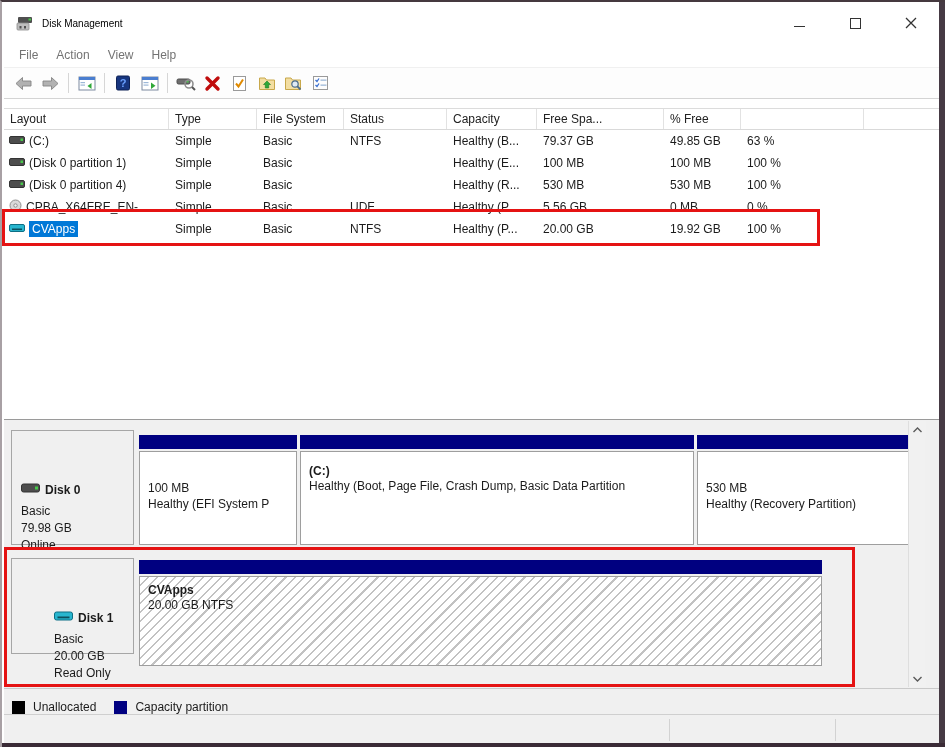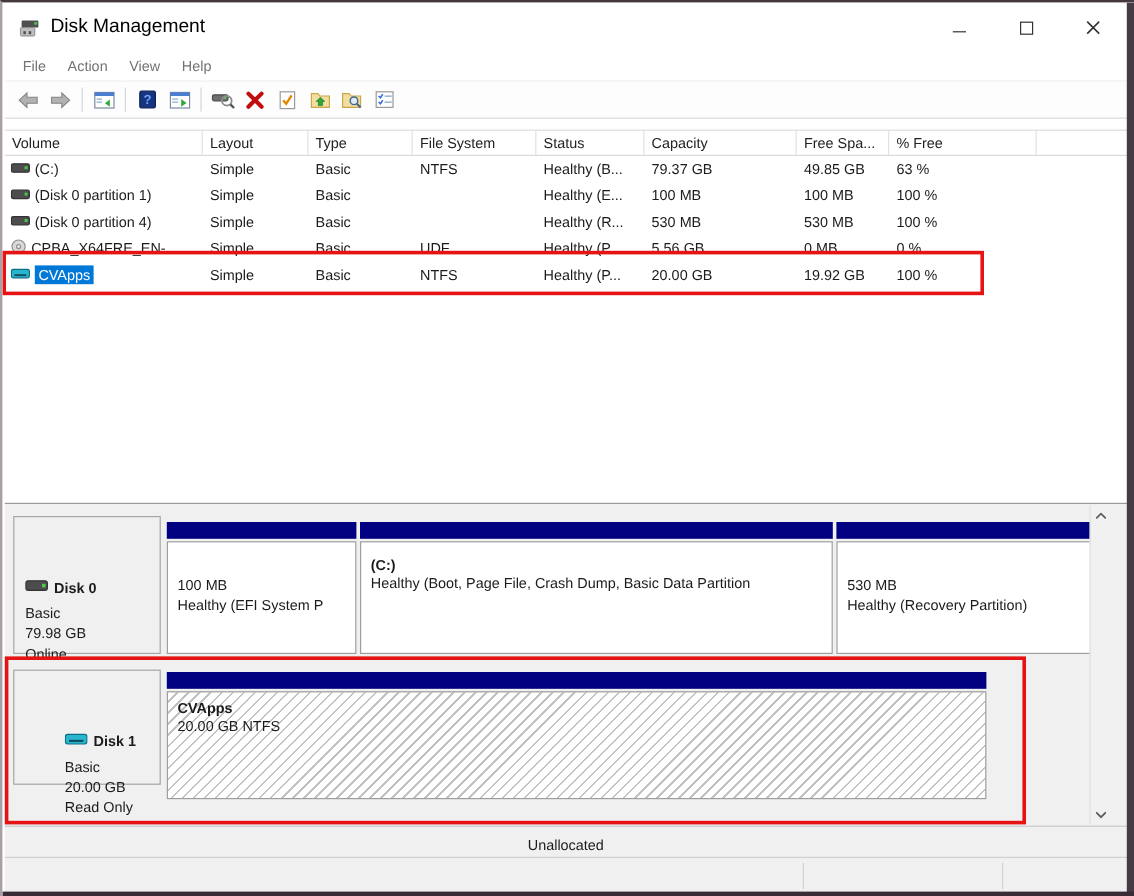--- a/index.html
+++ b/index.html
@@ -6,21 +6,21 @@
   html,body { width:945px; height:747px; }
   body { font-family:"Liberation Sans", sans-serif; font-size:12px; color:#1b1b1b; background:#fff; }
   .window { position:relative; width:945px; height:747px; background:#fff; overflow:hidden;
             border-top:2px solid #45393f; border-left:2px solid #a8a0a4; }
   .right-border { position:absolute; top:0; right:0; width:6px; height:747px; background:#463a44; z-index:50; }
   .bottom-strip { position:absolute; left:0; bottom:0; width:945px; height:4px; background:#3a2b36; z-index:50; }
 
   
   .titlebar { position:absolute; top:2px; left:2px; right:6px; height:38px; background:#fff; display:flex; align-items:center; }
   .title-icon { margin:0 8px 0 12px; display:flex; }
-  .title-text { font-size:16px; color:#000; }
+  .title-text { font-size:10px; color:#000; }
   .win-controls { margin-left:auto; display:flex; height:100%; }
   .win-btn { width:56px; height:100%; display:flex; align-items:center; justify-content:center; }
   .glyph-min { width:11px; border-top:1px solid #333; margin-top:6px; }
   .glyph-max { width:11px; height:11px; border:1px solid #333; }
 
   
   .menubar { position:absolute; top:40px; left:2px; right:6px; height:25px; background:#fff; display:flex; align-items:center; padding-left:6px; }
   .menu-item { padding:3px 9px; color:#737373; }
 
   
@@ -54,21 +54,21 @@
   .part-label { font-weight:bold; white-space:nowrap; }
   .part-line { white-space:nowrap; line-height:16px; }
 
   
   .vscroll { position:absolute; right:16px; top:1px; width:17px; height:266px; background:#f1f1f1; border-left:1px solid #dedede; }
   .vs-arrow { position:absolute; left:0; width:17px; height:17px; display:flex; align-items:center; justify-content:center; background:#f1f1f1; }
   .vs-up { top:0; } .vs-down { bottom:0; }
 
   
   .legend { position:absolute; top:686px; left:2px; width:937px; height:26px; background:#f0f0f0;
-            border-top:1px solid #c9c9c9; display:flex; align-items:center; padding-left:8px; gap:8px;flex-direction:column; }
+            border-top:1px solid #c9c9c9; display:flex; align-items:flex-end; padding-left:8px; gap:8px; }
   .legend-swatch { width:13px; height:13px; display:inline-block; }
   .legend-swatch.black { background:#000000; }
   .legend-swatch.navy { background:#000080; }
   .legend-label { margin-right:10px; }
 
   
   .statusbar { position:absolute; top:712px; left:2px; width:937px; height:31px; background:#f0f0f0; border-top:1px solid #cfcfcf; }
   .sb-div { position:absolute; top:4px; bottom:4px; width:1px; background:#d2d2d2; }
 
   
@@ -191,21 +191,20 @@
         <path d="M3.5 5 L5 6.5 L7 3.5" fill="none" stroke="#3a6fd0" stroke-width="1.3"></path>
         <rect x="8.5" y="4.5" width="6" height="1.3" fill="#9db8d8"></rect>
         <path d="M3.5 10 L5 11.5 L7 8.5" fill="none" stroke="#3a6fd0" stroke-width="1.3"></path>
         <rect x="8.5" y="9.5" width="6" height="1.3" fill="#9db8d8"></rect>
       </svg>
     </div>
   </div>
 
   <div class="volume-pane">
     <div class="vt-header">
-      <div>Volume</div>
       <div>Layout</div>
       <div>Type</div>
       <div>File System</div>
       <div>Status</div>
       <div>Capacity</div>
       <div>Free Spa...</div>
       <div>% Free</div>
       <div></div>
     </div>
     <div class="vt-rows">

